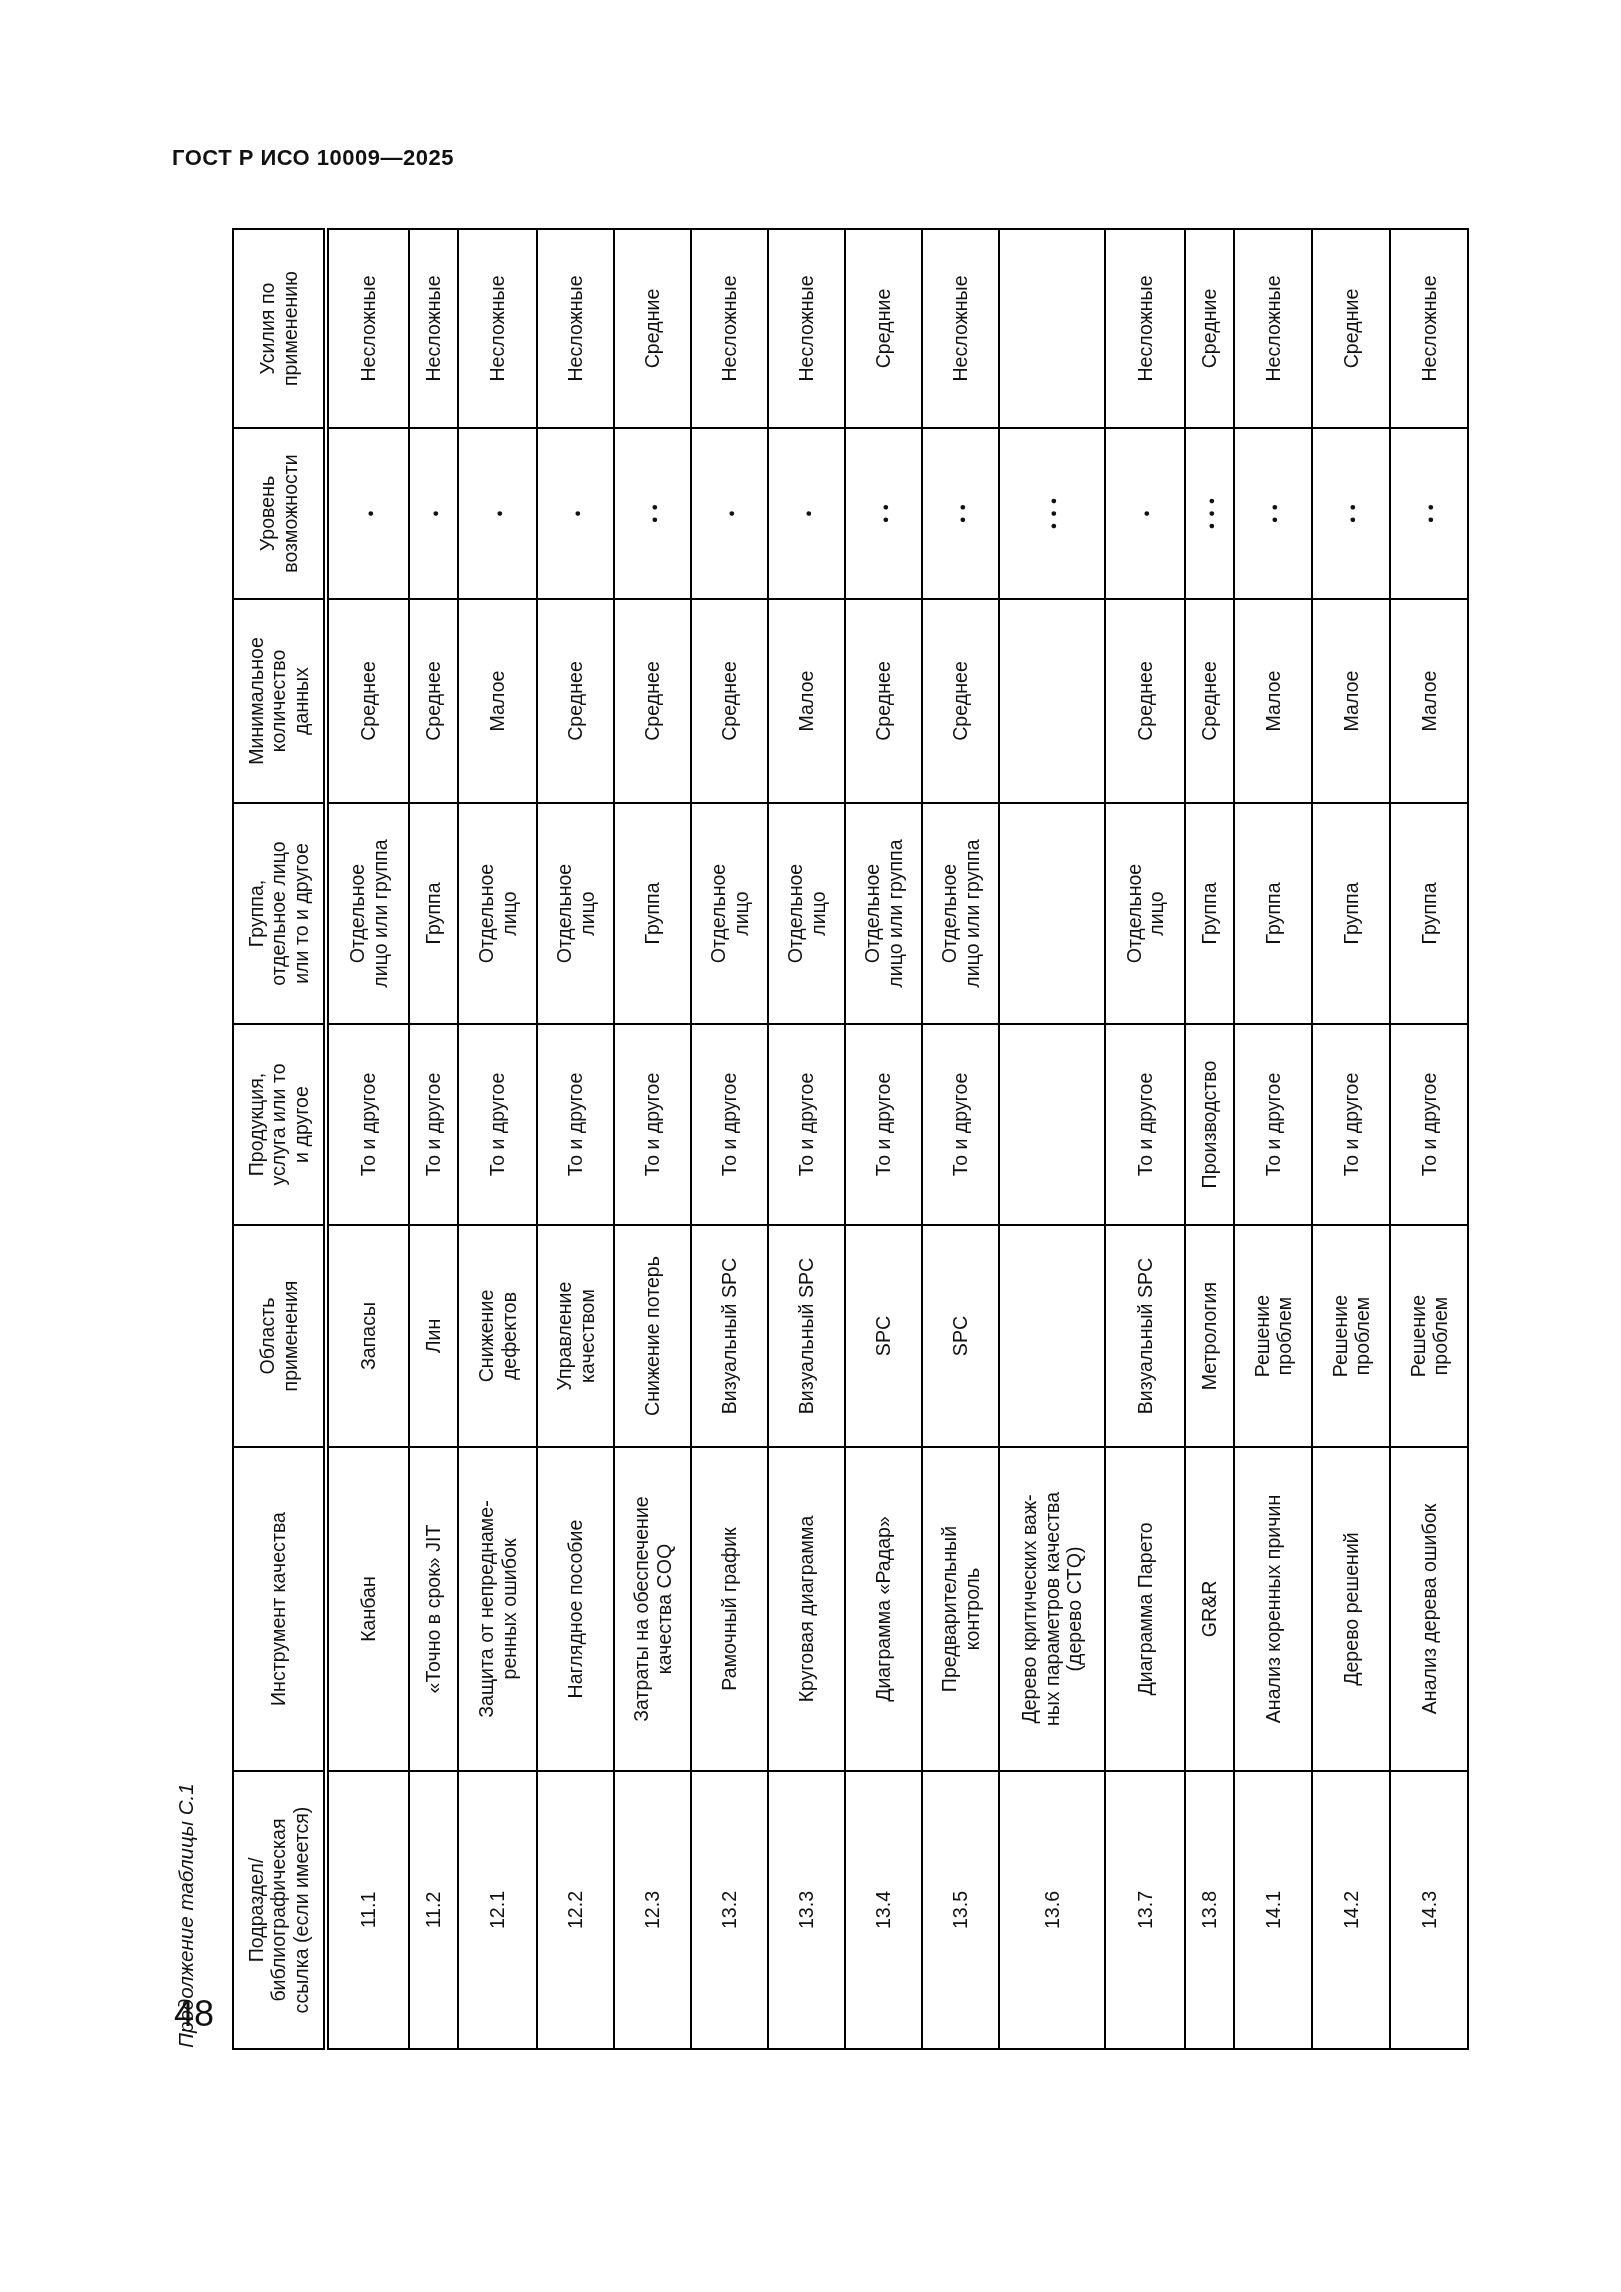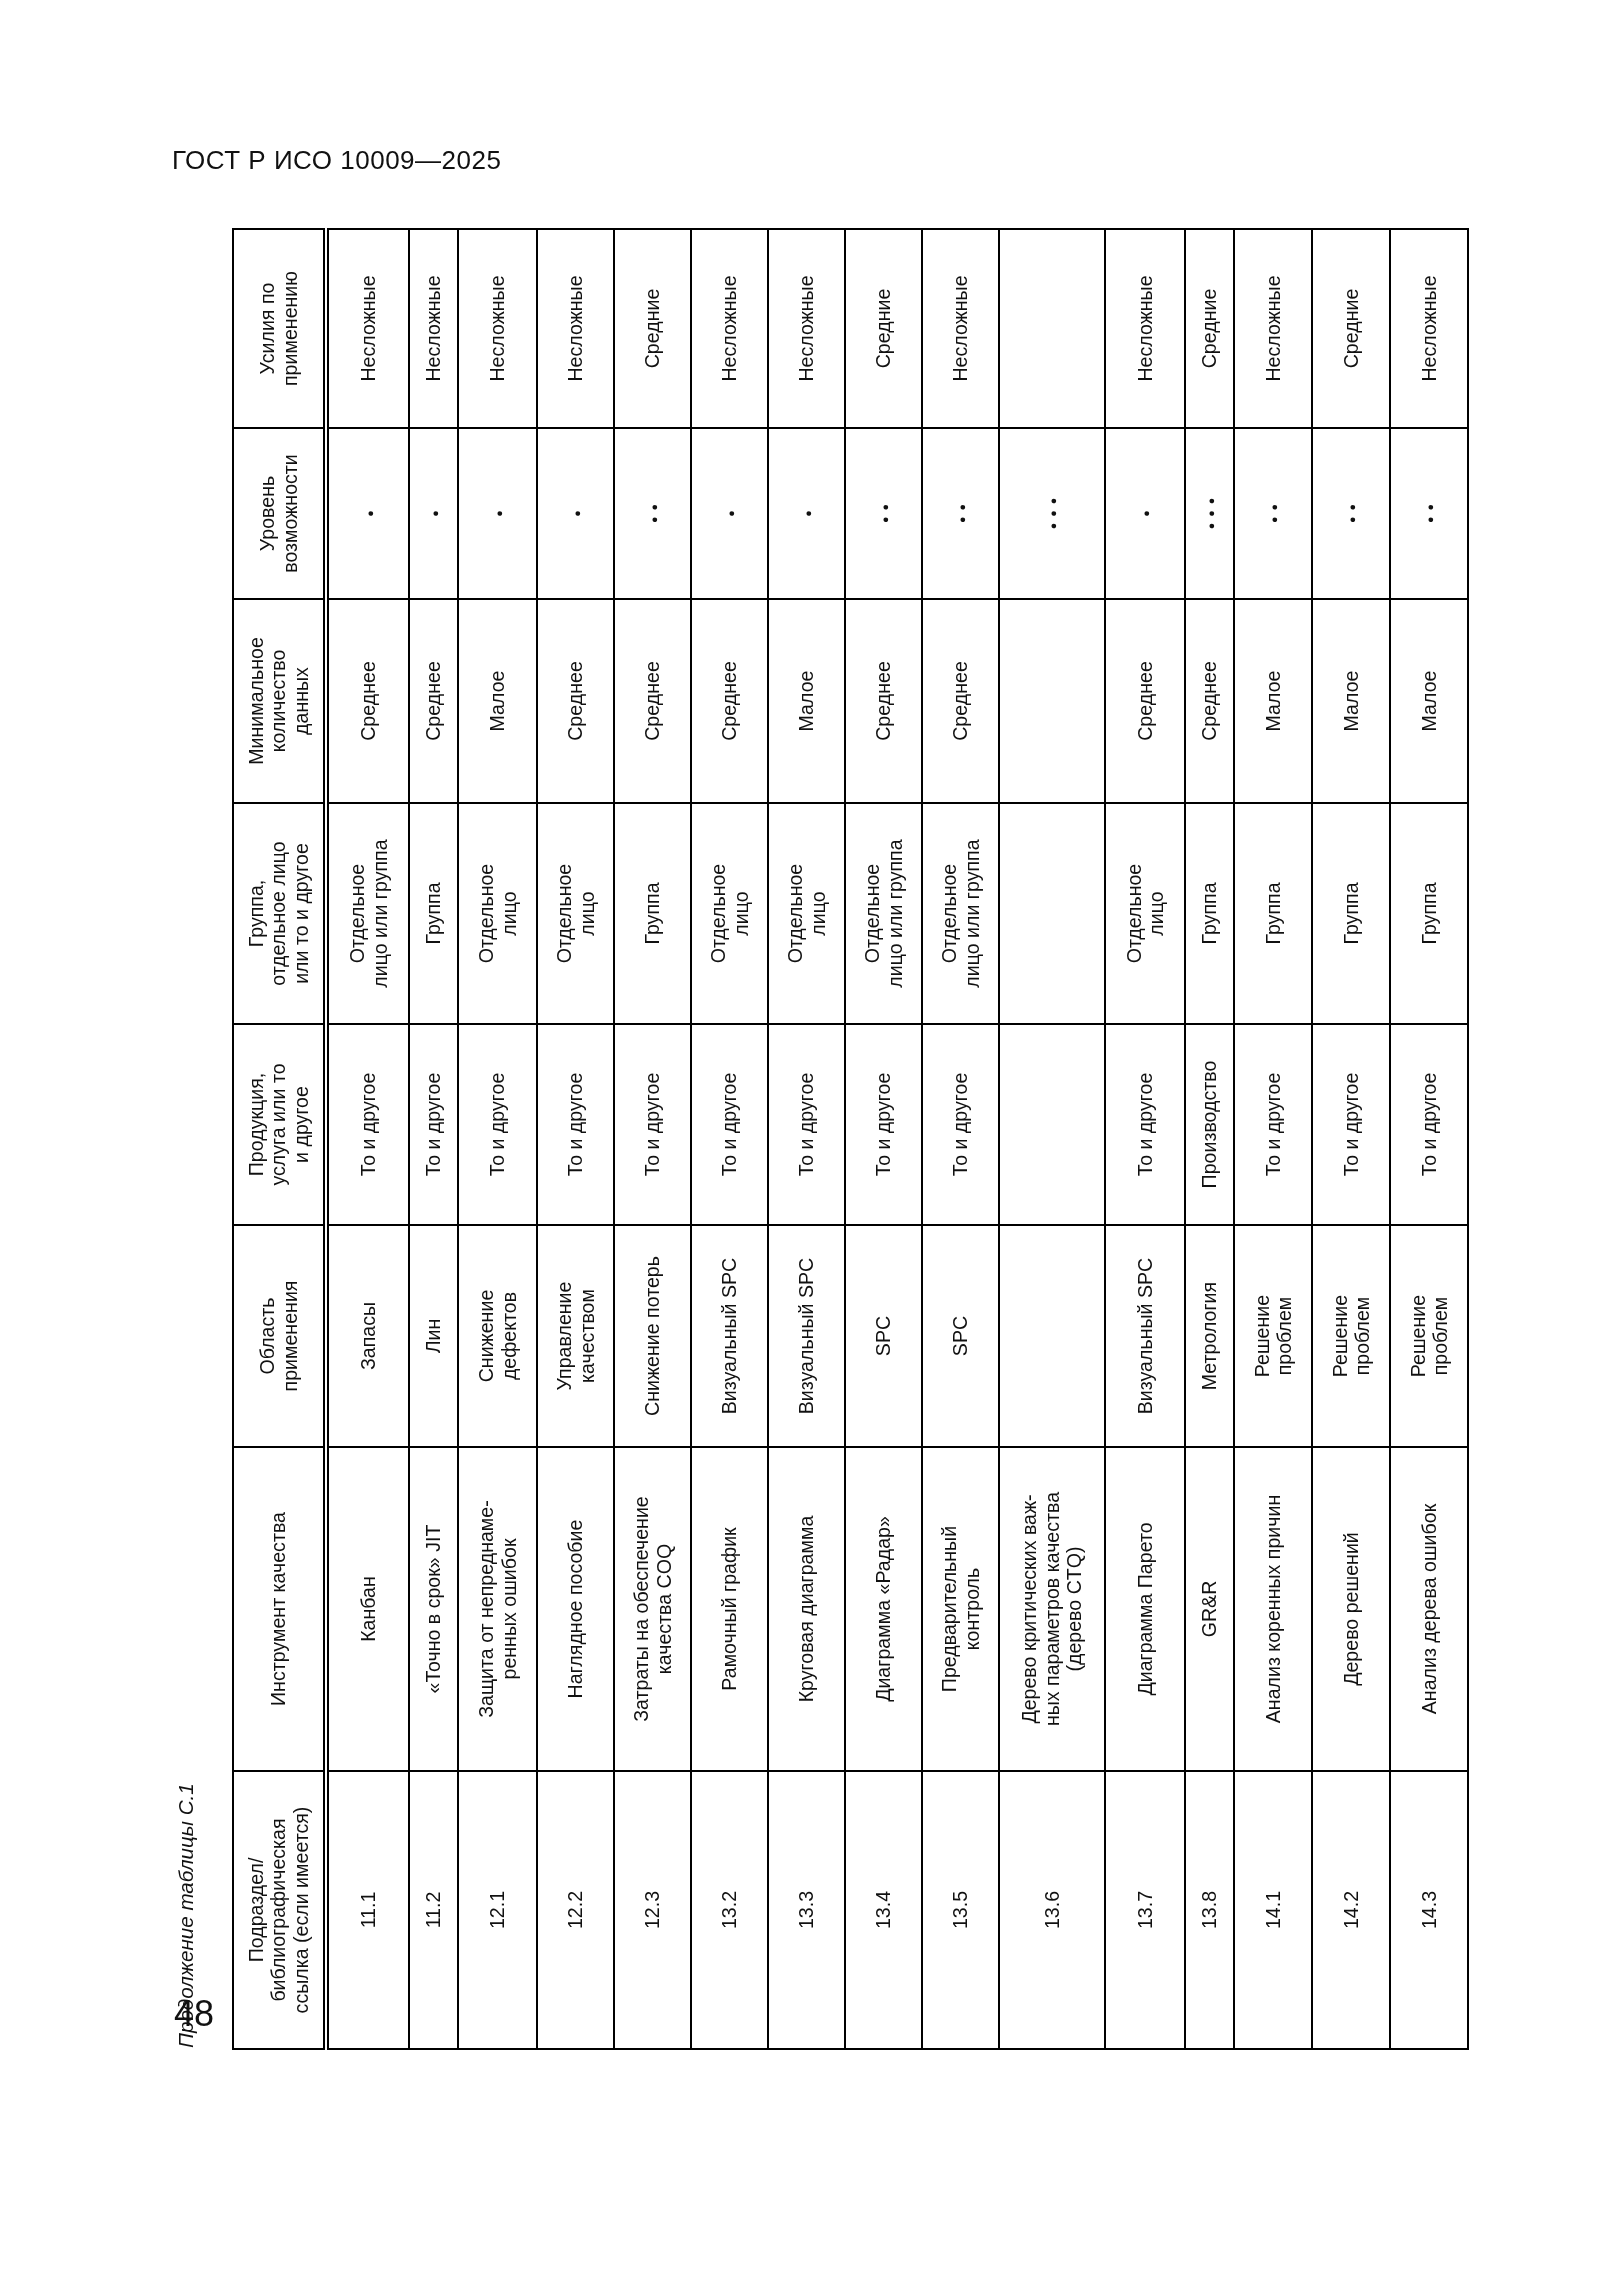--- a/index.html
+++ b/index.html
@@ -7,22 +7,22 @@
   body {
     width: 1621px; height: 2293px;
     position: relative;
     font-family: "Liberation Sans", sans-serif;
     color: #111;
     overflow: hidden;
   }
   .doc-header {
     position: absolute;
     left: 172px; top: 145px;
-    font-size: 26px;
-    font-weight: normal;
+    font-size: 22px;
+    font-weight: bold;
     letter-spacing: 0.5px;
     white-space: nowrap;
   }
   .page-number {
     position: absolute;
     left: 174px; top: 1993px;
     font-size: 36px;
   }
   
   .rotated-block {

